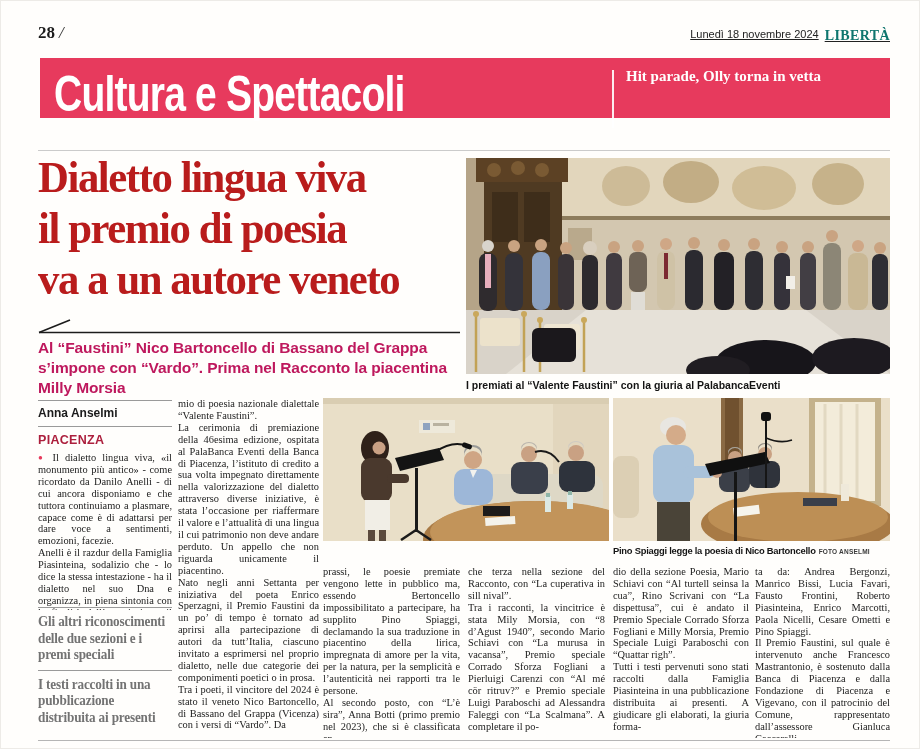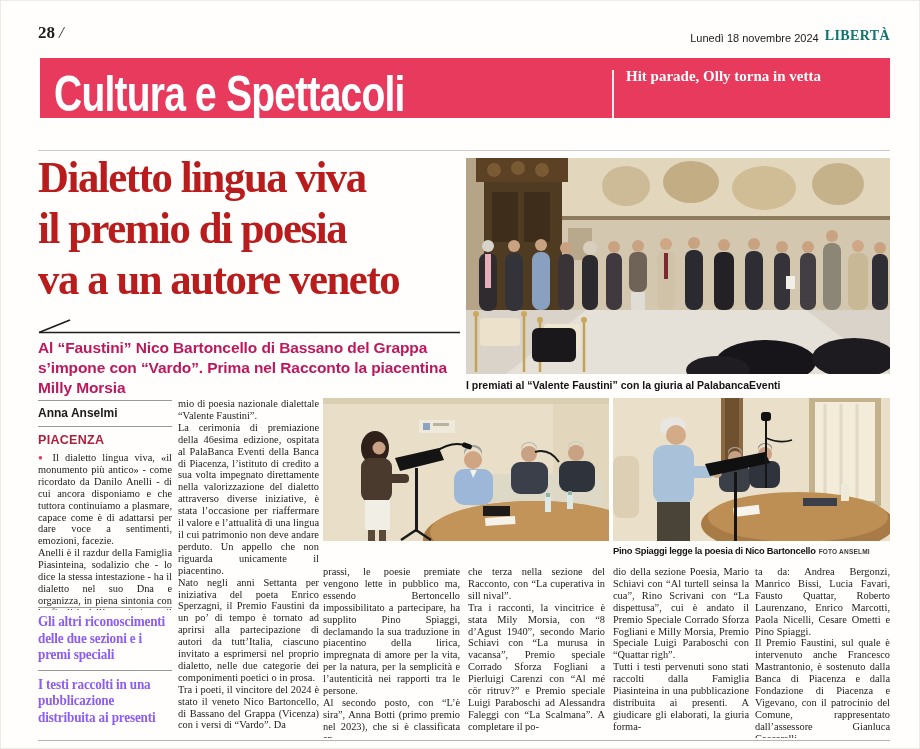--- a/index.html
+++ b/index.html
@@ -4,21 +4,21 @@
 <style>
   html,body{margin:0;padding:0;background:#ffffff;}
   .page{position:relative;width:920px;height:749px;background:#fffefc;
         font-family:"Liberation Sans",sans-serif;color:#1b1b1b;overflow:hidden;
         box-shadow:inset 0 0 0 1px #edebe7;}
   .abs{position:absolute;}
 
   
   .folio{left:38px;top:23px;font-family:"Liberation Serif",serif;font-weight:700;font-size:17px;}
   .folio .slash{font-weight:400;color:#333;margin-left:4px;font-style:italic;}
-  .dateline{right:30px;top:28px;font-size:11px;color:#222;display:flex;align-items:flex-end;gap:6px;}
+  .dateline{right:30px;top:28px;font-size:11px;color:#222;display:flex;align-items:flex-start;gap:6px;text-decoration:underline;}
   .masthead{font-family:"Liberation Serif",serif;font-weight:700;font-size:14px;letter-spacing:.4px;color:#0f766e;}
 
   
   .band{left:40px;top:58px;width:850px;height:60px;background:#e73a5d;}
   .band-title{position:absolute;left:14px;top:7px;color:#fff;font-weight:700;font-size:50px;
               letter-spacing:-1px;transform:scaleX(.78);transform-origin:left top;white-space:nowrap;}
   .band-divider{position:absolute;left:572px;top:12px;width:2px;height:58px;background:rgba(255,255,255,.9);}
   .brief{position:absolute;left:586px;top:10px;width:256px;color:#fff;}
   .brief-title{font-family:"Liberation Serif",serif;font-weight:700;font-size:15px;margin-bottom:3px;}
   .brief-body{font-size:11.3px;line-height:13.4px;font-weight:500;}
@@ -56,21 +56,21 @@
   .bullet{color:#e73a5d;font-size:8px;vertical-align:1px;}
   .col2{left:178px;top:398px;width:141px;height:340px;overflow:hidden;}
   .colb{top:566px;height:172px;overflow:hidden;}
   .col3{left:323px;width:137px;}
   .col4{left:468px;width:137px;}
   .col5{left:613px;width:136px;}
   .col6{left:755px;width:135px;}
 
   
   .redblock{left:38px;top:607px;width:134px;}
-  .subhead{color:#8b5cf6;font-family:"Liberation Serif",serif;font-weight:700;
+  .subhead{color:#737373;font-family:"Liberation Serif",serif;font-weight:700;
            font-size:15px;line-height:16.5px;letter-spacing:-.2px;padding:5px 0 7px;}
   .subhead .sq{display:block;width:152px;transform:scaleX(.88);transform-origin:left top;}
 </style>
 </head>
 <body>
 
 <div class="page">
 
   <div class="abs folio">
     <span>28</span><span class="slash">/</span>
@@ -332,18 +332,18 @@
   </div>
   <div class="abs colb col4 bodytext">
     <p>che terza nella sezione del Racconto, con “La cuperativa in sill nival”.</p>
     <p>Tra i racconti, la vincitrice è stata Mily Morsia, con “8 d’Agust 1940”, secondo Mario Schiavi con “La murusa in vacansa”, Premio speciale Corrado Sforza Fogliani a Pierluigi Carenzi con “Al mé cör ritruv?” e Premio speciale Luigi Paraboschi ad Alessandra Faleggi con “La Scalmana”. A completare il po-</p>
   </div>
   <div class="abs colb col5 bodytext">
     <p>dio della sezione Poesia, Mario Schiavi con “Al turtell seinsa la cua”, Rino Scrivani con “La dispettusa”, cui è andato il Premio Speciale Corrado Sforza Fogliani e Milly Morsia, Premio Speciale Luigi Paraboschi con “Quattar righ”.</p>
     <p>Tutti i testi pervenuti sono stati raccolti dalla Famiglia Piasinteina in una pubblicazione distribuita ai presenti. A giudicare gli elaborati, la giuria forma-</p>
   </div>
   <div class="abs colb col6 bodytext">
-    <p>ta da: Andrea Bergonzi, Manrico Bissi, Lucia Favari, Fausto Quattar, Roberto Laurenzano, Enrico Marcotti, Paola Nicelli, Cesare Ometti e Pino Spiaggi.</p>
+    <p>ta da: Andrea Bergonzi, Manrico Bissi, Lucia Favari, Fausto Frontini, Roberto Piasinteina, Enrico Marcotti, Paola Nicelli, Cesare Ometti e Pino Spiaggi.</p>
     <p>Il Premio Faustini, sul quale è intervenuto anche Francesco Mastrantonio, è sostenuto dalla Banca di Piacenza e dalla Fondazione di Piacenza e Vigevano, con il patrocinio del Comune, rappresentato dall’assessore Gianluca Ceccarelli.</p>
   </div>
 
   <div class="abs bottomrule"></div>
 </div>
 
 </body></html>

